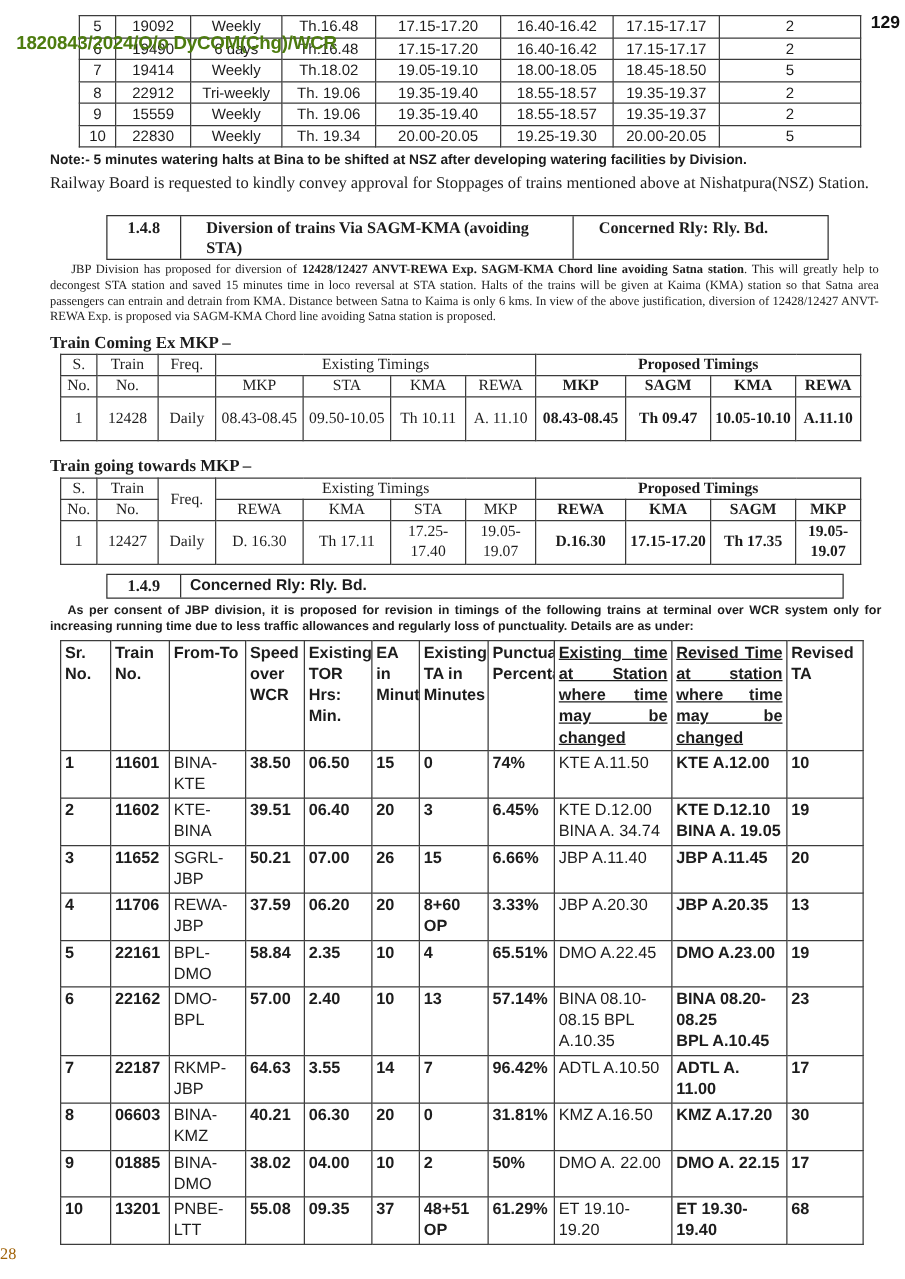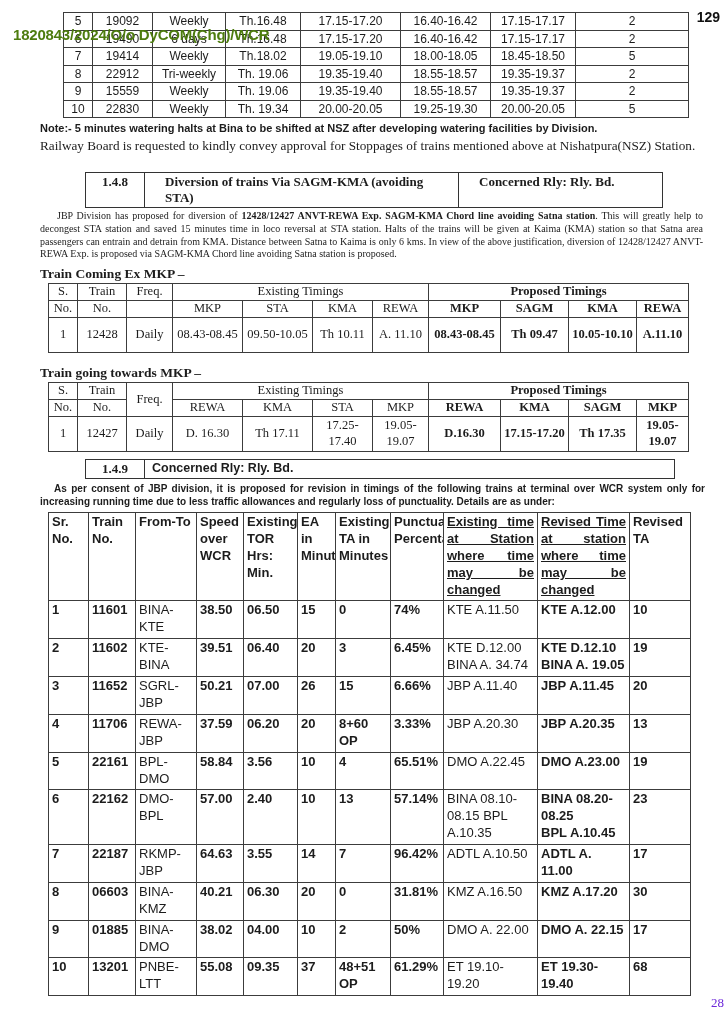--- a/index.html
+++ b/index.html
@@ -12,22 +12,22 @@
 
   
   .file-ref {
     position:absolute; left:13px; top:26px; font-weight:bold; font-size:15px;
     color:#4d7c0f; letter-spacing:-0.2px; white-space:nowrap; z-index:5;
   }
   .corner-num {
     position:absolute; right:4px; top:9px; font-weight:bold; font-size:14px; color:#111; z-index:5;
   }
   .page-num {
-    position:absolute; bottom:12px; left:0; width:100%; text-align:right;
-    font-family:"Liberation Serif", serif; font-size:13px; color:#6d28d9;
+    position:absolute; bottom:12px; left:0; width:100%; text-align:left;
+    font-family:"Liberation Serif", serif; font-size:13px; color:#a16207;
   }
 
   
   table { border-collapse:collapse; table-layout:fixed; }
   td, th { border:1.5px solid #3c3c3c; overflow:hidden; }
 
   
   .stoppage { margin:12px 0 0 63px; width:625px; font-size:12px; }
   .stoppage td { text-align:center; height:16.5px; padding:0 2px; white-space:nowrap; }
 
@@ -382,21 +382,21 @@
       <td>JBP A.20.35</td>
       <td>13</td>
     </tr>
 
     <tr>
       <td>5</td>
       <td>22161</td>
       <td>BPL-
 DMO</td>
       <td>58.84</td>
-      <td>3.56</td>
+      <td>2.35</td>
       <td>10</td>
       <td>4</td>
       <td>65.51%</td>
       <td>DMO A.22.45</td>
       <td>DMO A.23.00</td>
       <td>19</td>
     </tr>
 
     <tr>
       <td>6</td>

